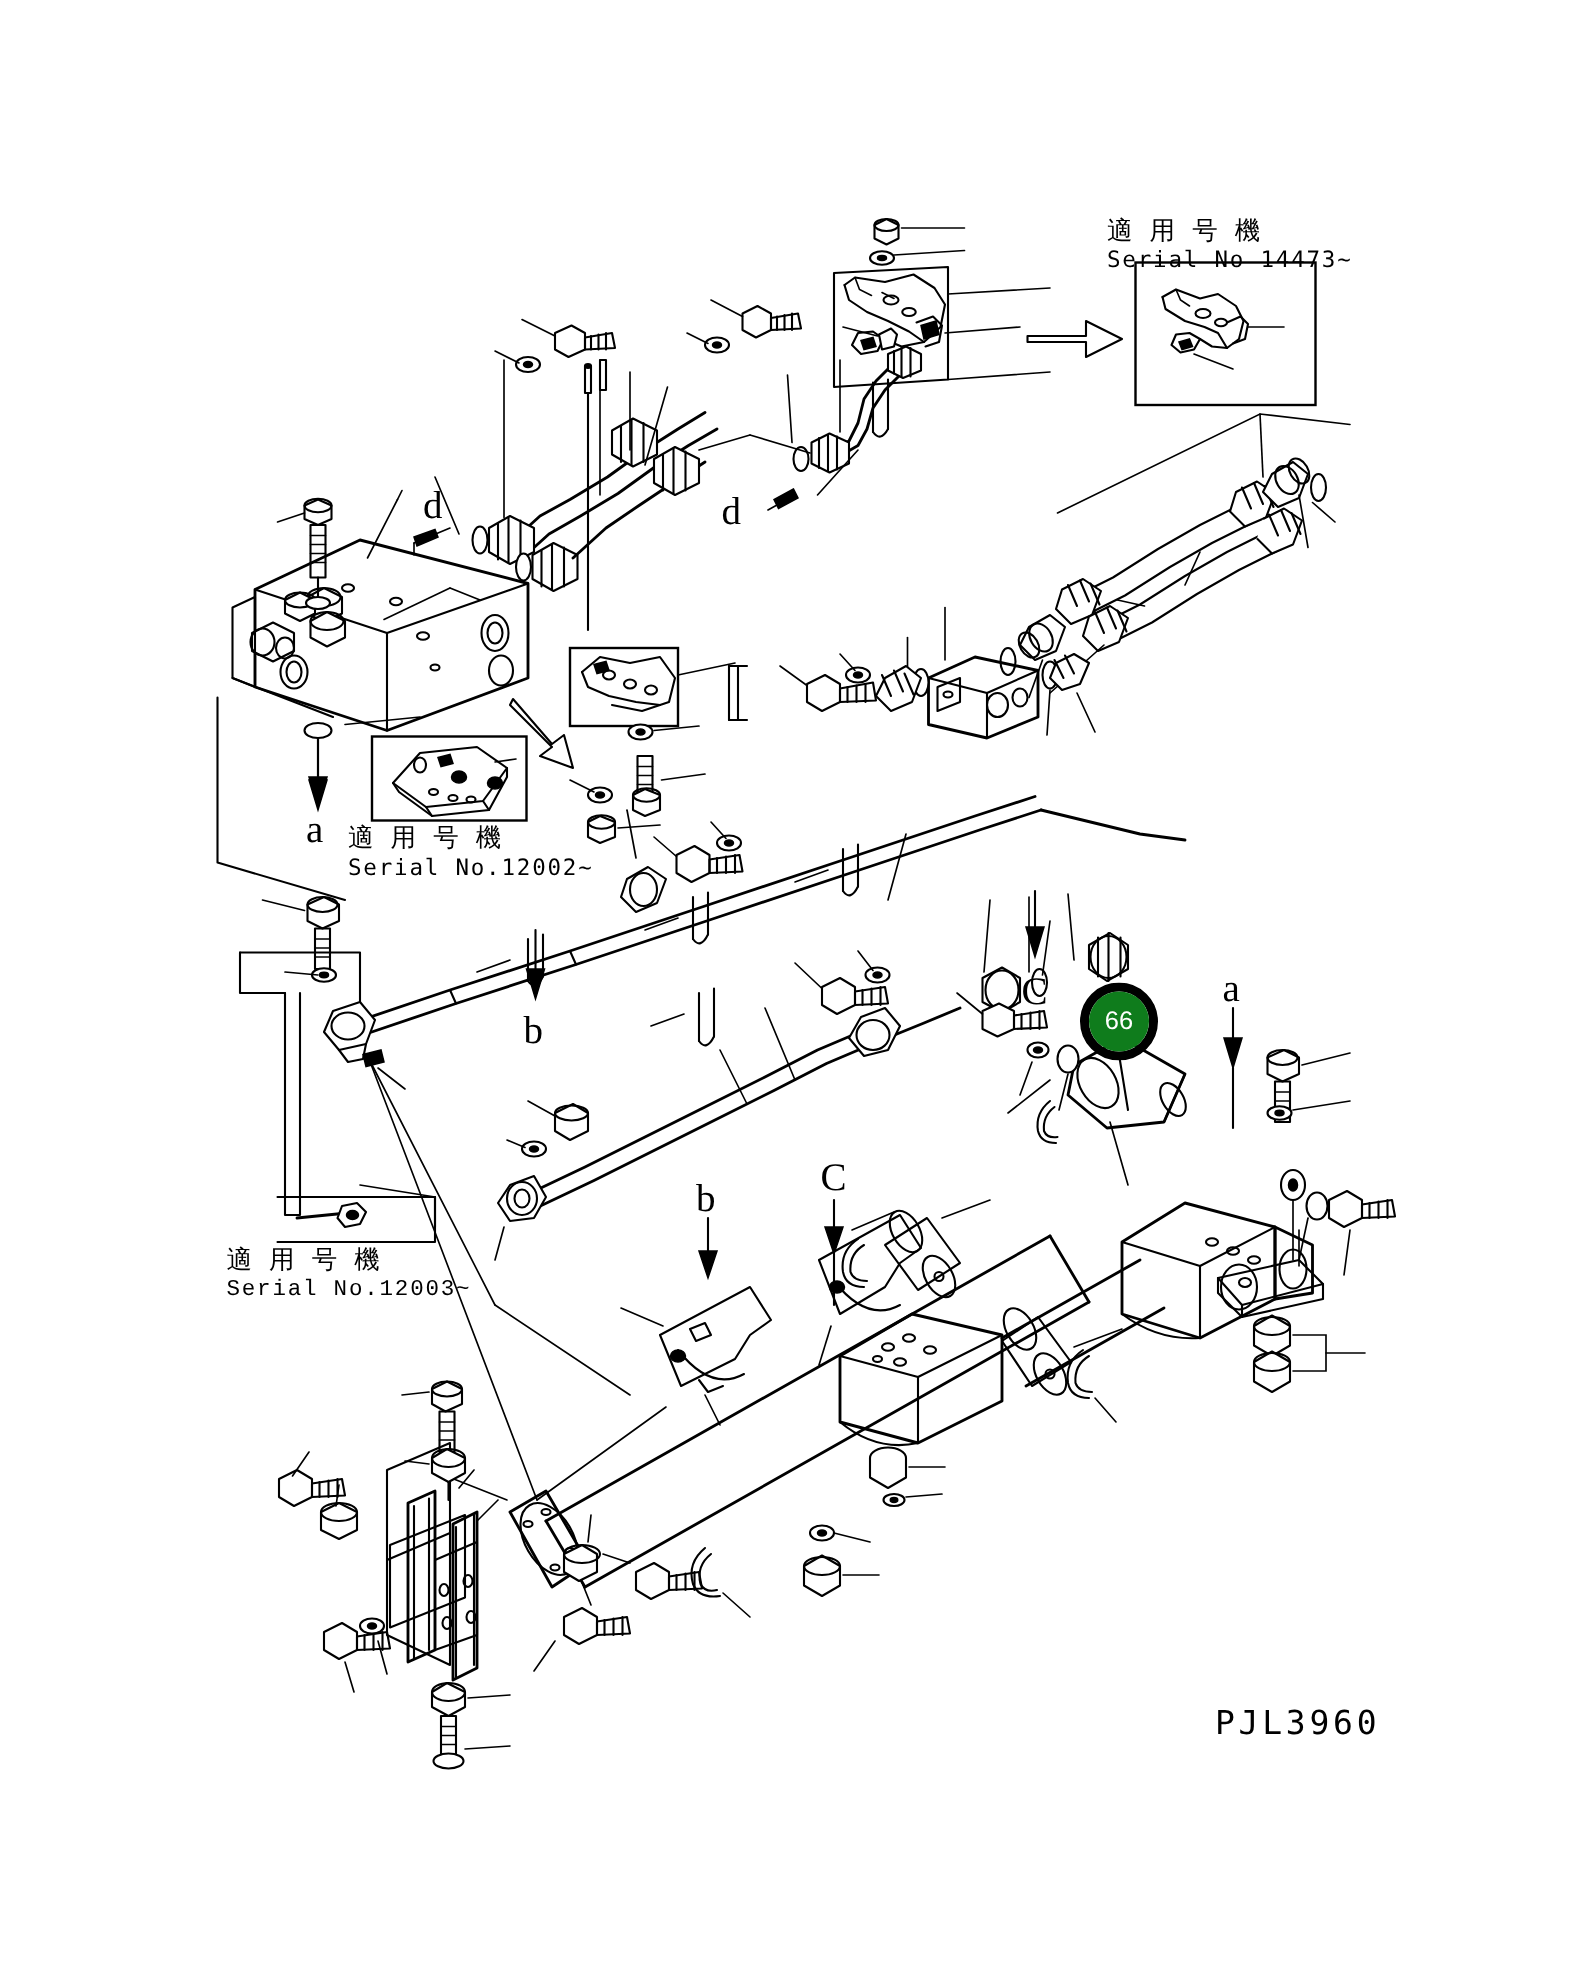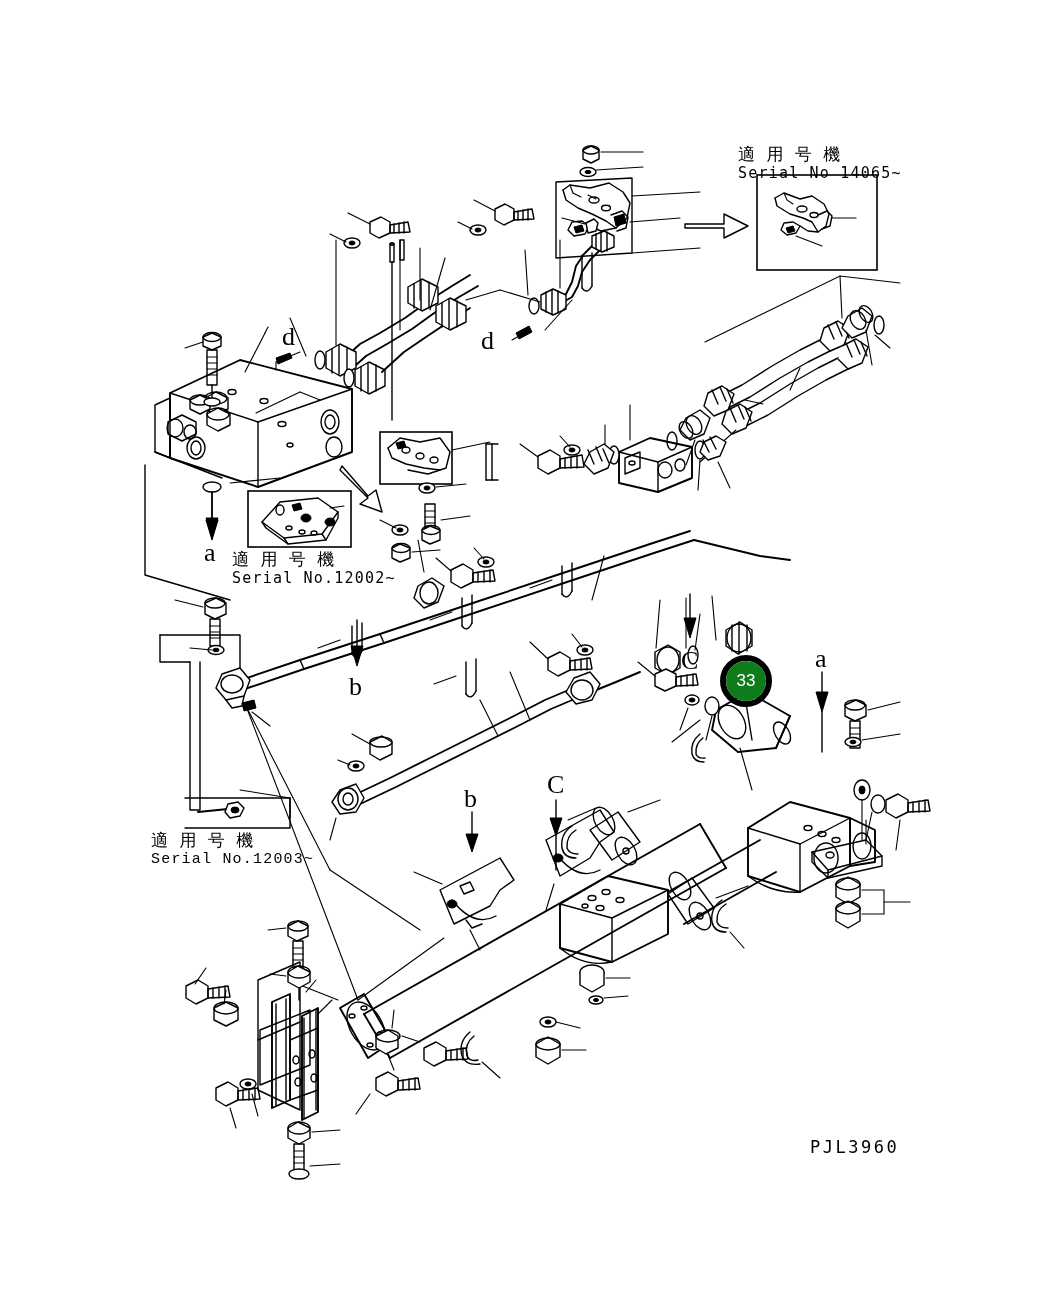--- a/index.html
+++ b/index.html
@@ -9,21 +9,21 @@
   svg{display:block;}
   .ln{stroke:#000;fill:none;stroke-width:1.4;stroke-linecap:round;stroke-linejoin:round;}
   .ln2{stroke:#000;fill:none;stroke-width:1.9;stroke-linecap:round;stroke-linejoin:round;}
   .thin{stroke:#000;fill:none;stroke-width:1.1;stroke-linecap:round;}
   .fillw{fill:#ffffff;stroke:#000;stroke-width:1.4;stroke-linejoin:round;}
   .fillk{fill:#000000;stroke:#000;stroke-width:1;}
   .box{fill:none;stroke:#000;stroke-width:1.6;}
   .cl{font-family:"Liberation Serif", serif;font-size:26px;fill:#000;}
   .jp{font-family:"DejaVu Sans", sans-serif;font-size:17px;fill:#000;letter-spacing:3px;}
   .sn{font-family:"DejaVu Sans Mono","Liberation Mono",monospace;font-size:15px;fill:#000;letter-spacing:1.2px;}
-  .dwg{font-family:"DejaVu Sans Mono","Liberation Mono",monospace;font-size:17px;fill:#000;letter-spacing:2.5px;}
+  .dwg{font-family:"DejaVu Sans Mono","Liberation Mono",monospace;font-size:22px;fill:#000;letter-spacing:2.5px;}
   .badgetxt{font-family:"Liberation Sans",sans-serif;font-size:17px;fill:#ffffff;font-weight:400;}
 </style>
 </head>
 <body>
 
 <div id="sheet">
 
 <svg width="1060" height="1309" viewBox="0 0 1060 1309">
 
 <g>
@@ -654,21 +654,21 @@
   <path class="fillk" d="M816 692 L828 692 L822 712Z"></path>
   <path class="ln" d="M822 712 L822 752"></path>
 </g>
 
 <path class="ln" d="M746 703 L752 740"></path>
 
 </svg>
 
 <div style="position:absolute;left:738px;top:144px;">
   <div class="jp" style="line-height:20px;">適 用 号 機</div>
-  <div class="sn" style="line-height:19px;">Serial No 14065~</div>
+  <div class="sn" style="line-height:19px;">Serial No 14473~</div>
 </div>
 
 <div style="position:absolute;left:232px;top:549px;">
   <div class="jp" style="line-height:20px;">適 用 号 機</div>
   <div class="sn" style="line-height:19px;">Serial No.12002~</div>
 </div>
 
 <div style="position:absolute;left:151px;top:830px;">
   <div class="jp" style="line-height:20px;">適 用 号 機</div>
   <div class="sn" style="line-height:19px;font-family:Liberation Mono, monospace;">Serial No.12003~</div>
@@ -681,18 +681,18 @@
 <div class="cl" style="position:absolute;left:464px;top:784px;">b</div>
 <div class="cl" style="position:absolute;left:547px;top:770px;">C</div>
 <div class="cl" style="position:absolute;left:681px;top:646px;">C</div>
 <div class="cl" style="position:absolute;left:815px;top:644px;">a</div>
 
 <div id="badge" style="position: absolute; left: 720px; top: 655px;">
   <svg width="52" height="52">
     <circle cx="26" cy="26" r="23" fill="none" stroke="#000000" stroke-width="6"></circle>
     <circle cx="26" cy="26" r="20" fill="#0f7c1c"></circle>
   </svg>
-  <div class="badgetxt" style="position: absolute; left: 0px; top: 0px; width: 52px; height: 52px; display: flex; align-items: center; justify-content: center; color: rgb(255, 255, 255);">33</div>
+  <div class="badgetxt" style="position: absolute; left: 0px; top: 0px; width: 52px; height: 52px; display: flex; align-items: center; justify-content: center; color: rgb(255, 255, 255);">66</div>
 </div>
 
 <div class="dwg" style="position:absolute;left:810px;top:1137px;">PJL3960</div>
 
 </div>
 
 </body></html>

